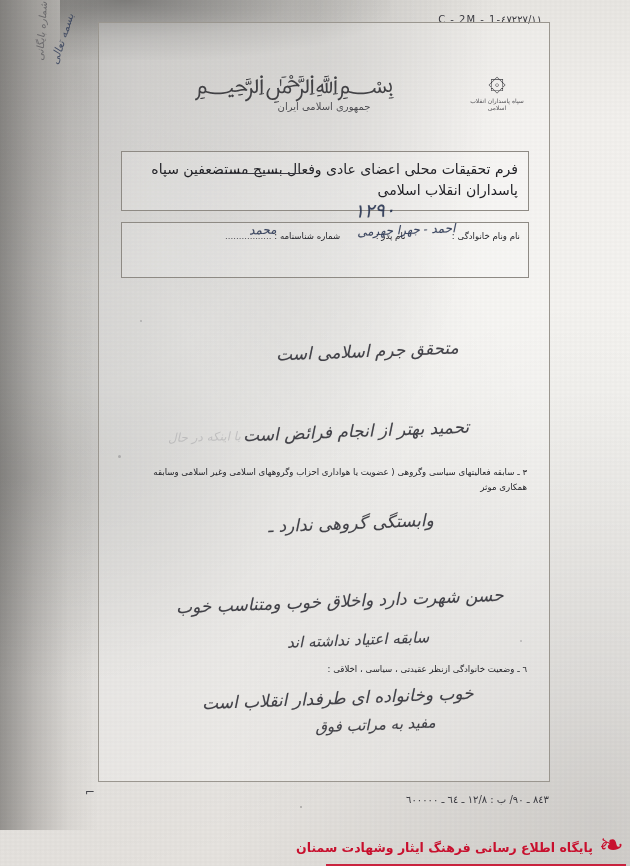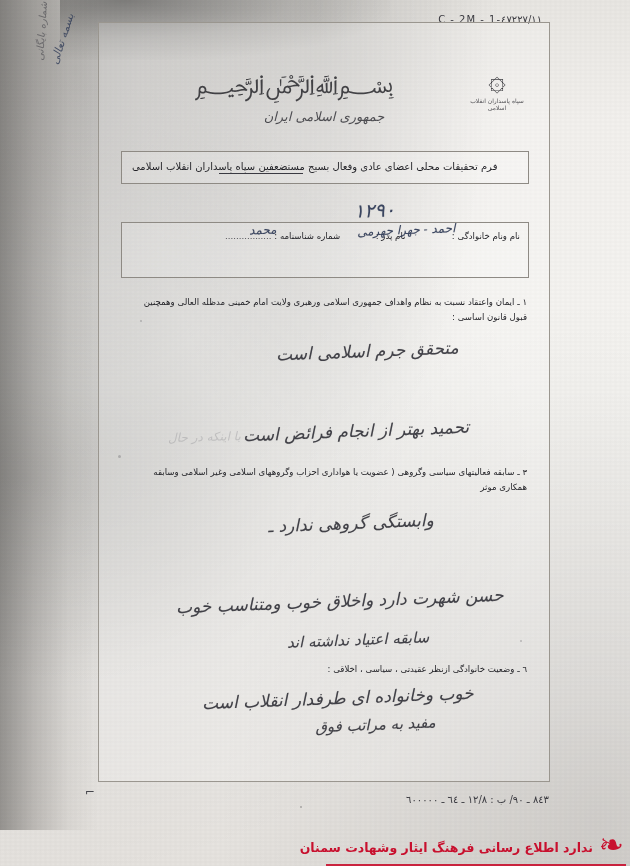--- a/index.html
+++ b/index.html
@@ -104,42 +104,42 @@
   
   .emblem-center{
     position:absolute; top:48px; left:50%; transform:translateX(-50%);
     text-align:center; width:140px;
   }
   .emblem-center .allah{
     font-size:26px; color:#1d1d22; line-height:1; font-family:"DejaVu Sans", sans-serif;
     opacity:.8;
   }
   .emblem-center .cap{
-    font-size:13px; color:#2a2a30; margin-top:12px; letter-spacing:.5px; opacity:.8;font-style:italic;
+    font-size:10px; color:#2a2a30; margin-top:4px; letter-spacing:.5px; opacity:.8;
   }
   .emblem-right{
     position:absolute; top:42px; right:22px; width:60px; text-align:center;
   }
   .emblem-right .sym{
     font-size:30px; line-height:1; color:#1b1b20; opacity:.85;
   }
   .emblem-right .cap{
     font-size:6px; color:#2a2a30; margin-top:2px; opacity:.8;
   }
 
   
   .title-box{
     position:absolute; top:128px; left:22px; right:20px;
     border:1px solid #8e8a84;
     padding:7px 10px 9px;
     background:rgba(255,255,255,0.18);
     box-sizing:border-box;
   }
   .title-box .t{
-    font-size:10px; color:#1f1f24; text-align:left; line-height:1.5;
+    font-size:14px; color:#1f1f24; text-align:right; line-height:1.5;
     letter-spacing:.3px;
   }
   .title-underline{
     position:absolute; left:120px; top:150px; width:84px; height:0;
     border-bottom:1.2px solid #3a3a42;
   }
 
   
   .serial{
     position:absolute; top:176px; left:255px;
@@ -256,25 +256,20 @@
       <span class="dots">&nbsp;&nbsp;&nbsp;&nbsp;&nbsp;&nbsp;&nbsp;&nbsp;&nbsp;&nbsp;&nbsp;&nbsp;&nbsp;&nbsp;&nbsp;</span>
       <span>نام پدر :</span>
       <span class="dots">&nbsp;&nbsp;&nbsp;&nbsp;&nbsp;&nbsp;&nbsp;&nbsp;&nbsp;&nbsp;&nbsp;</span>
       <span>شماره شناسنامه :</span>
       <span class="dots">.................</span>
     </div>
   </div>
   <div class="fill-name hand blue">احمد - جهرا جهرمی</div>
   <div class="fill-father hand blue">محمد</div>
 
-  <div class="q" style="top:272px;">
-    <span>١ ـ</span>
-    <span>ایمان واعتقاد نسبت به نظام واهداف جمهوری اسلامی ورهبری ولایت امام خمینی مدظله العالی وهمچنین</span>
-    <span class="sub">قبول قانون اساسی :</span>
-  </div>
   <div class="ans" style="top:318px;right:90px;">
     <div class="hand l1">متحقق جرم اسلامی است</div>
   </div>
 
   <div class="ans" style="top:398px;right:80px;">
     <div class="hand l1">تحمید بهتر از انجام فرائض است</div>
   </div>
 
   <div class="q" style="top:442px;">
     <span>٣ ـ</span>
@@ -300,15 +295,15 @@
     <div class="hand l1">خوب وخانواده ای طرفدار انقلاب است</div>
     <div class="hand l2" style="margin-top:10px;margin-right:38px;">مفید به مراتب فوق</div>
   </div>
 
   <div class="foot-code">٨٤٣ ـ ٩٠/ ب : ١٢/٨ ـ ٦٤ ـ ٦٠٠٠٠٠</div>
   <div class="foot-tick">⌐</div>
 </div>
 
 <div class="watermark">
   <span class="wm-flame">❧</span>
-  <span class="wm-text">ندارد اطلاع رسانی فرهنگ ایثار وشهادت سمنان</span>
+  <span class="wm-text">پایگاه اطلاع رسانی فرهنگ ایثار وشهادت سمنان</span>
 </div>
 <div class="wm-underline"></div>
 
 </body></html>

